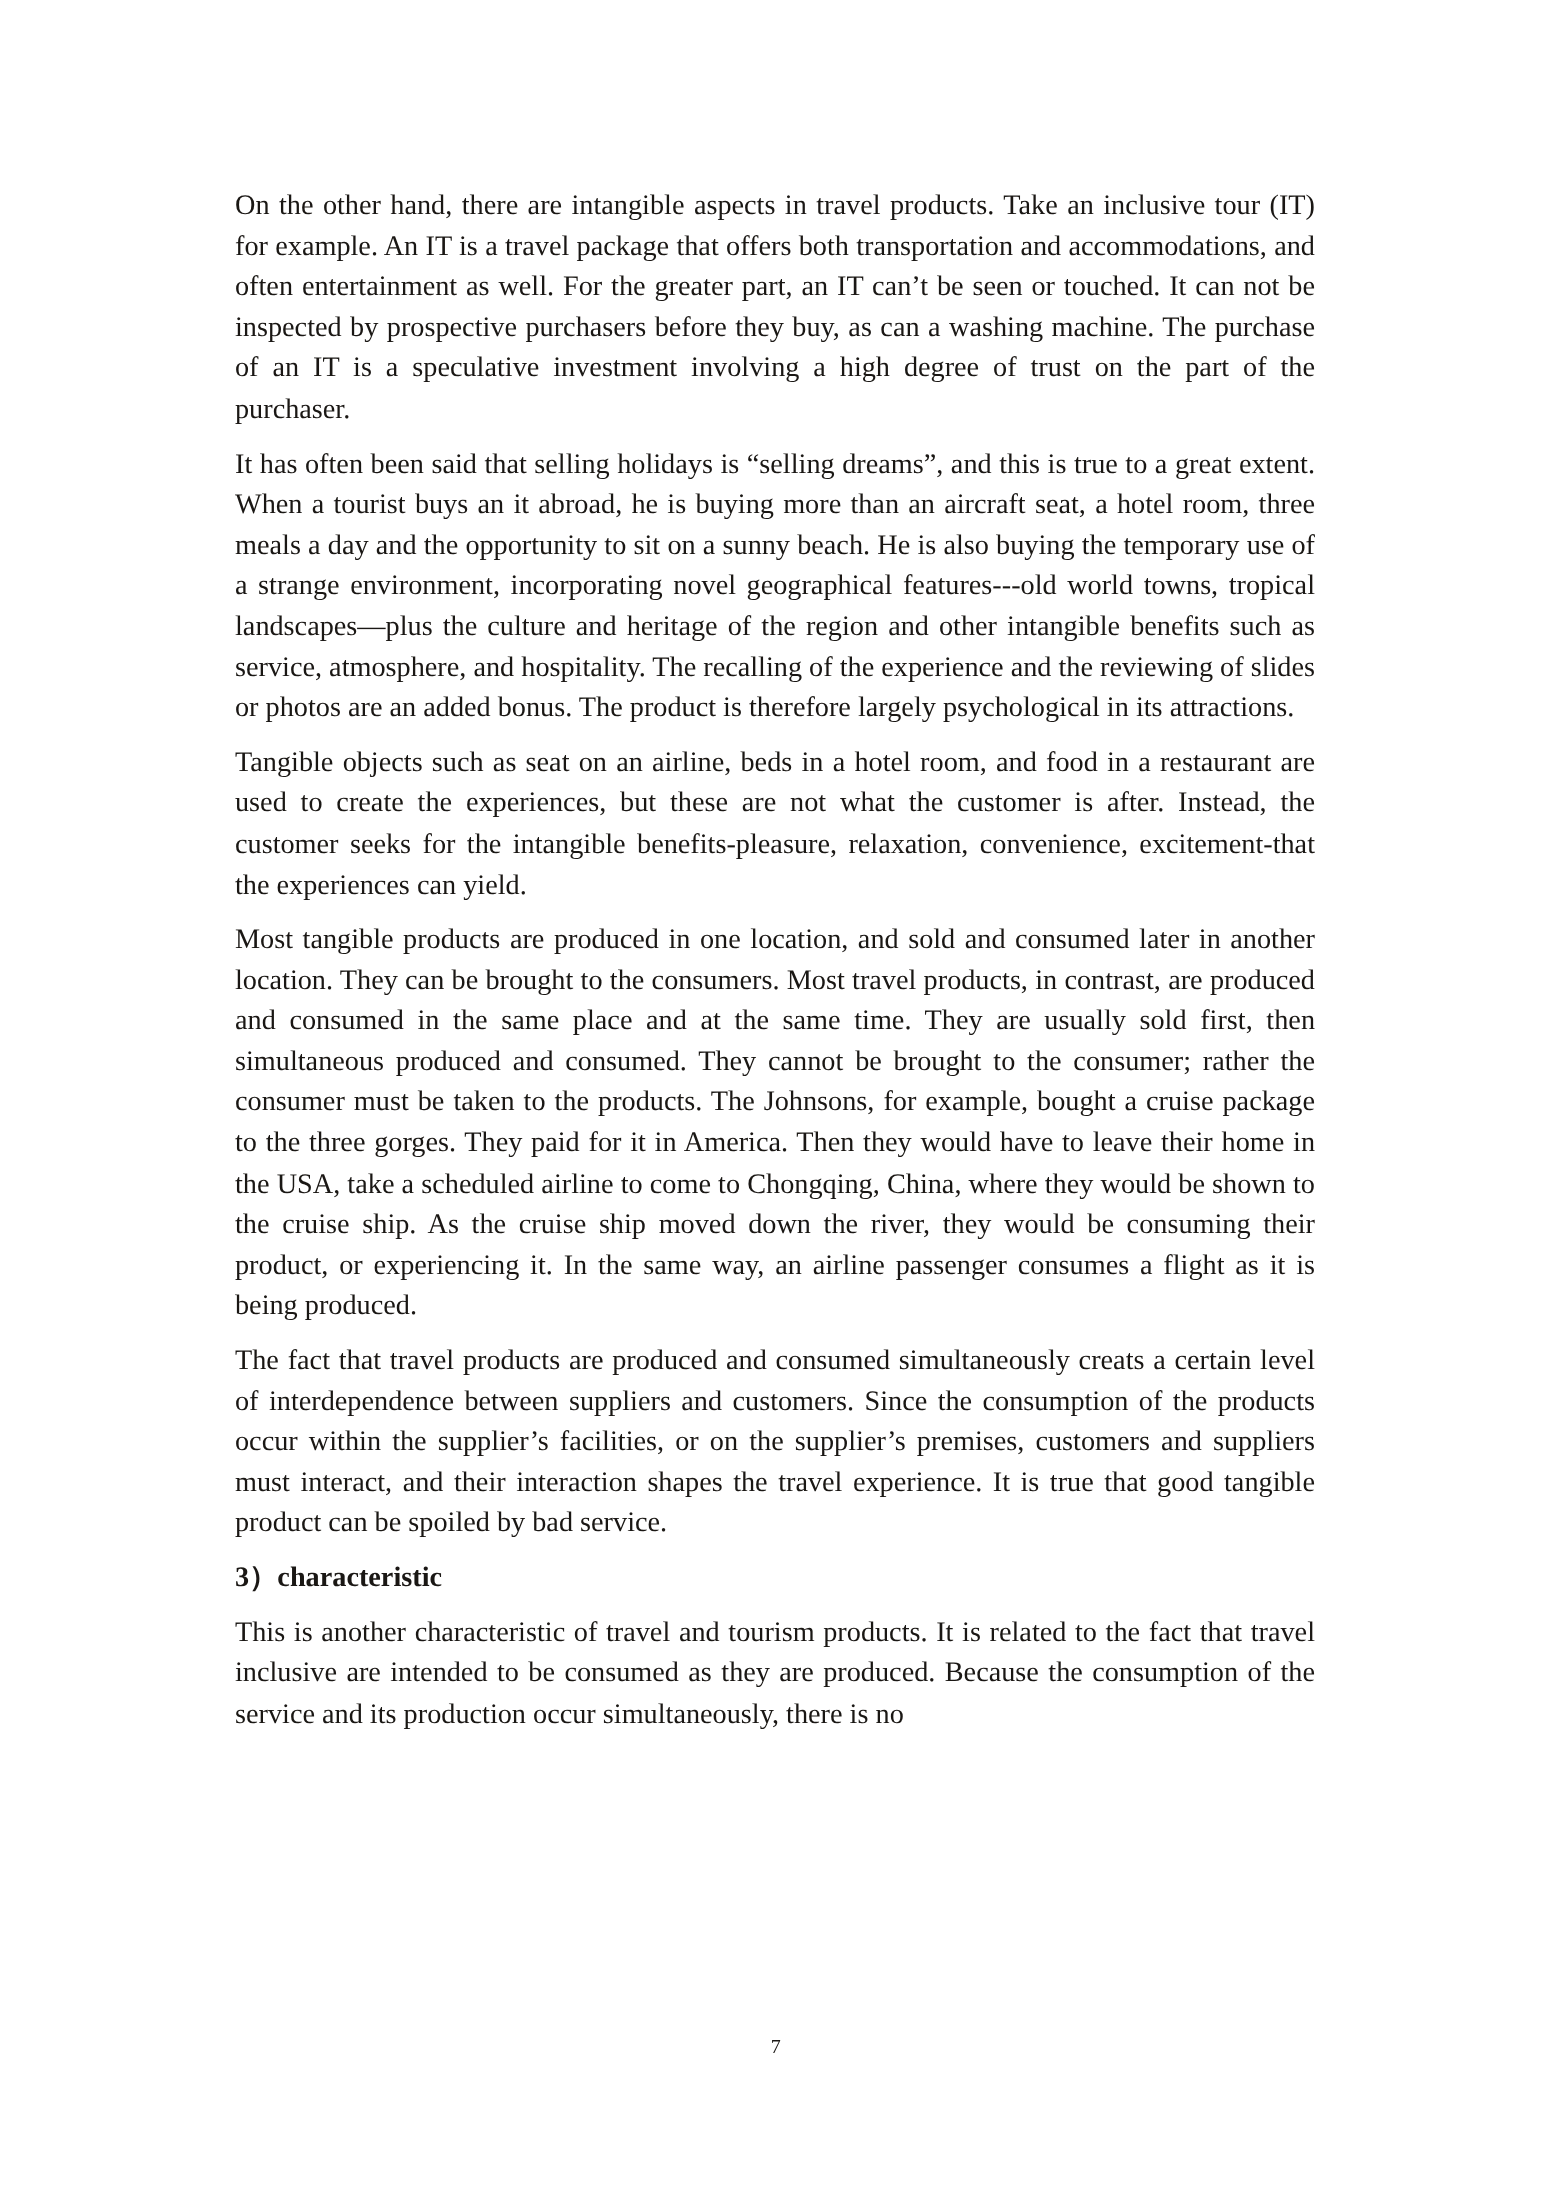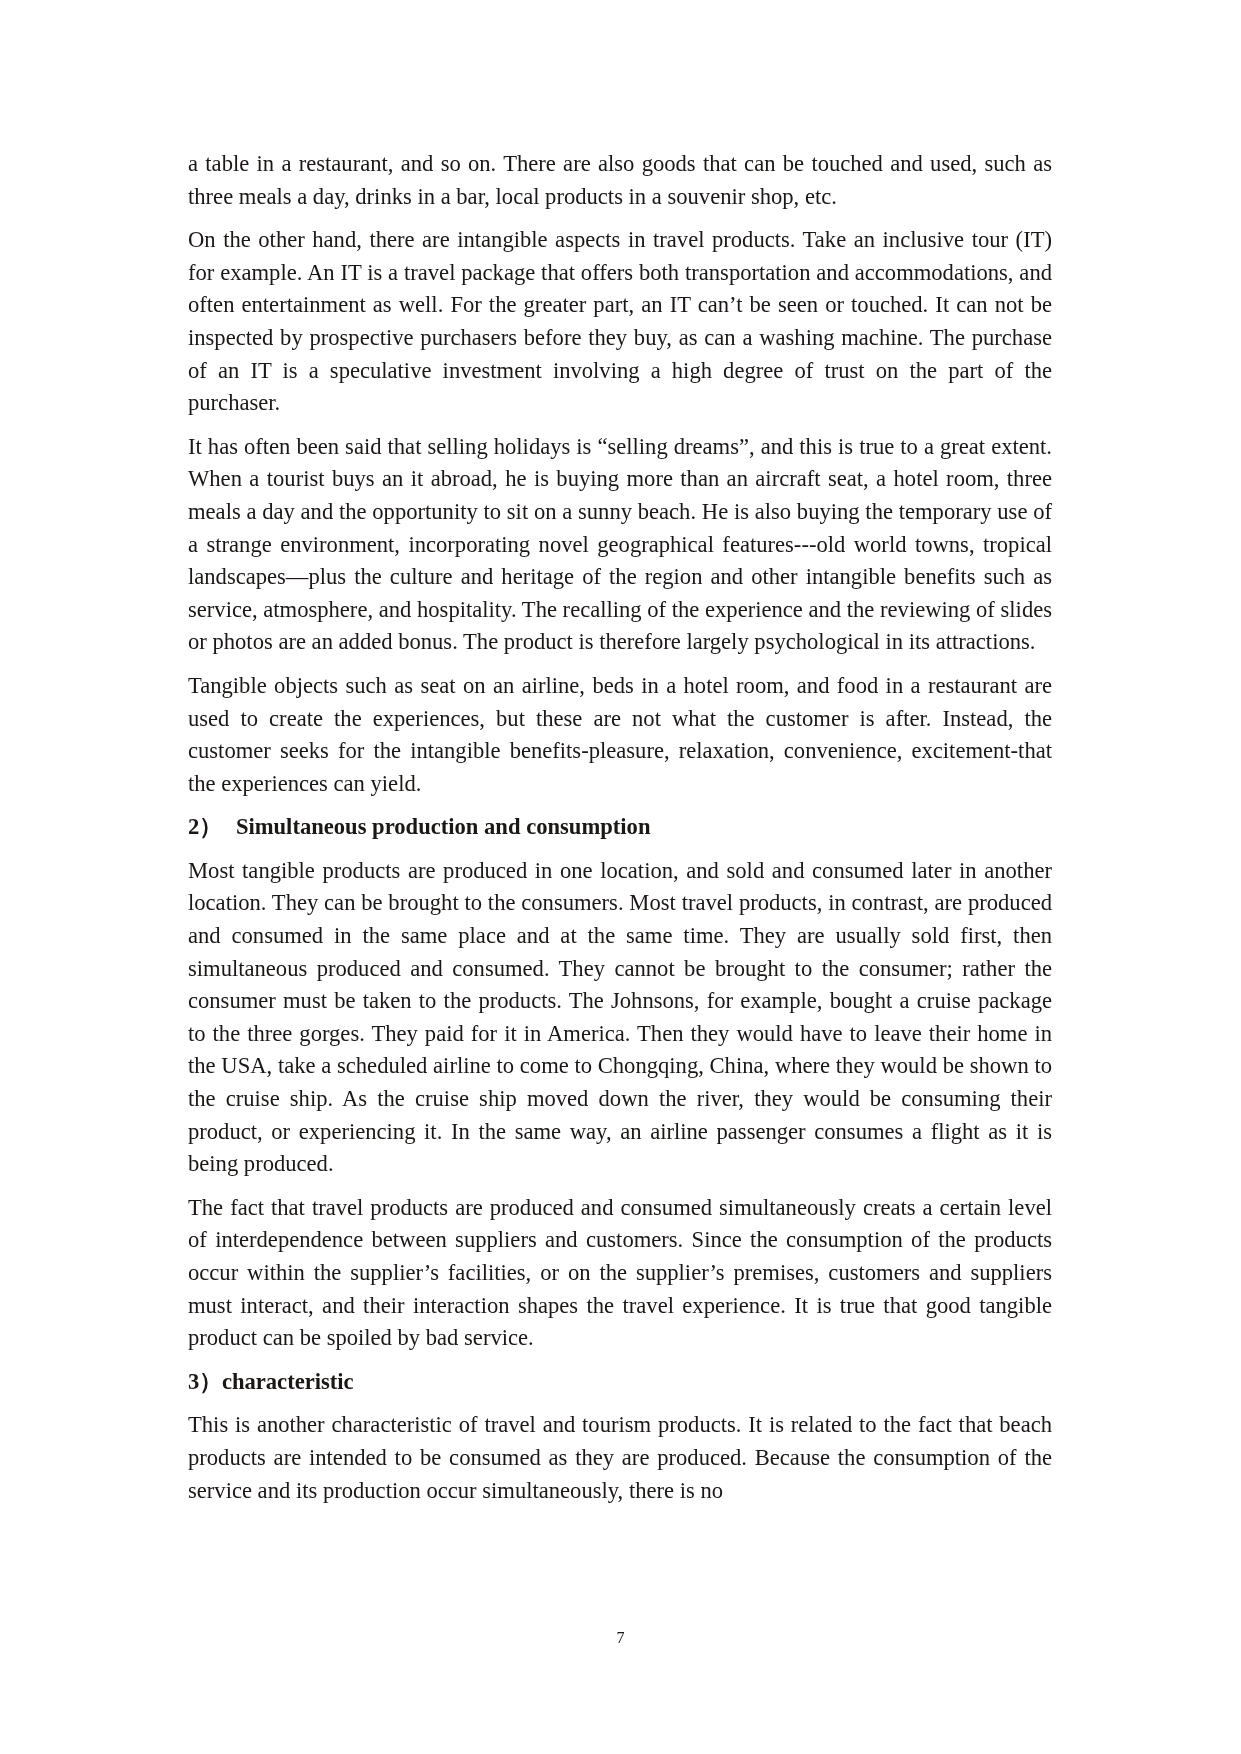--- a/index.html
+++ b/index.html
@@ -56,34 +56,30 @@
       font-size: 16px;
       line-height: 20px;
     }
   </style>
 </head>
 <body>
 
 <div class="page">
   <div class="content">
 
-    <p class="para">a table in a restaurant, and so on. There are also goods that can be touched and used, such as three meals a day, drinks in a bar, local products in a souvenir shop, etc.</p>
     <p class="para">On the other hand, there are intangible aspects in travel products. Take an inclusive tour (IT) for example. An IT is a travel package that offers both transportation and accommodations, and often entertainment as well. For the greater part, an IT can’t be seen or touched. It can not be inspected by prospective purchasers before they buy, as can a washing machine. The purchase of an IT is a speculative investment involving a high degree of trust on the part of the purchaser.</p>
     <p class="para">It has often been said that selling holidays is “selling dreams”, and this is true to a great extent. When a tourist buys an it abroad, he is buying more than an aircraft seat, a hotel room, three meals a day and the opportunity to sit on a sunny beach. He is also buying the temporary use of a strange environment, incorporating novel geographical features---old world towns, tropical landscapes—plus the culture and heritage of the region and other intangible benefits such as service, atmosphere, and hospitality. The recalling of the experience and the reviewing of slides or photos are an added bonus. The product is therefore largely psychological in its attractions.</p>
     <p class="para">Tangible objects such as seat on an airline, beds in a hotel room, and food in a restaurant are used to create the experiences, but these are not what the customer is after. Instead, the customer seeks for the intangible benefits-pleasure, relaxation, convenience, excitement-that the experiences can yield.</p>
 
-    <div class="heading h2">
-      <span class="num">2）</span><span>Simultaneous production and consumption</span>
-    </div>
 
     <p class="para">Most tangible products are produced in one location, and sold and consumed later in another location. They can be brought to the consumers. Most travel products, in contrast, are produced and consumed in the same place and at the same time. They are usually sold first, then simultaneous produced and consumed. They cannot be brought to the consumer; rather the consumer must be taken to the products. The Johnsons, for example, bought a cruise package to the three gorges. They paid for it in America. Then they would have to leave their home in the USA, take a scheduled airline to come to Chongqing, China, where they would be shown to the cruise ship. As the cruise ship moved down the river, they would be consuming their product, or experiencing it. In the same way, an airline passenger consumes a flight as it is being produced.</p>
     <p class="para">The fact that travel products are produced and consumed simultaneously creats a certain level of interdependence between suppliers and customers. Since the consumption of the products occur within the supplier’s facilities, or on the supplier’s premises, customers and suppliers must interact, and their interaction shapes the travel experience. It is true that good tangible product can be spoiled by bad service.</p>
 
     <div class="heading h3">
       <span class="num">3）</span><span>characteristic</span>
     </div>
 
-    <p class="para">This is another characteristic of travel and tourism products. It is related to the fact that beach products are intended to be consumed as they are produced. Because the consumption of the service and its production occur simultaneously, there is no</p>
+    <p class="para">This is another characteristic of travel and tourism products. It is related to the fact that travel inclusive are intended to be consumed as they are produced. Because the consumption of the service and its production occur simultaneously, there is no</p>
 
   </div>
 
   <div class="page-number">7</div>
 </div>
 
 </body></html>

